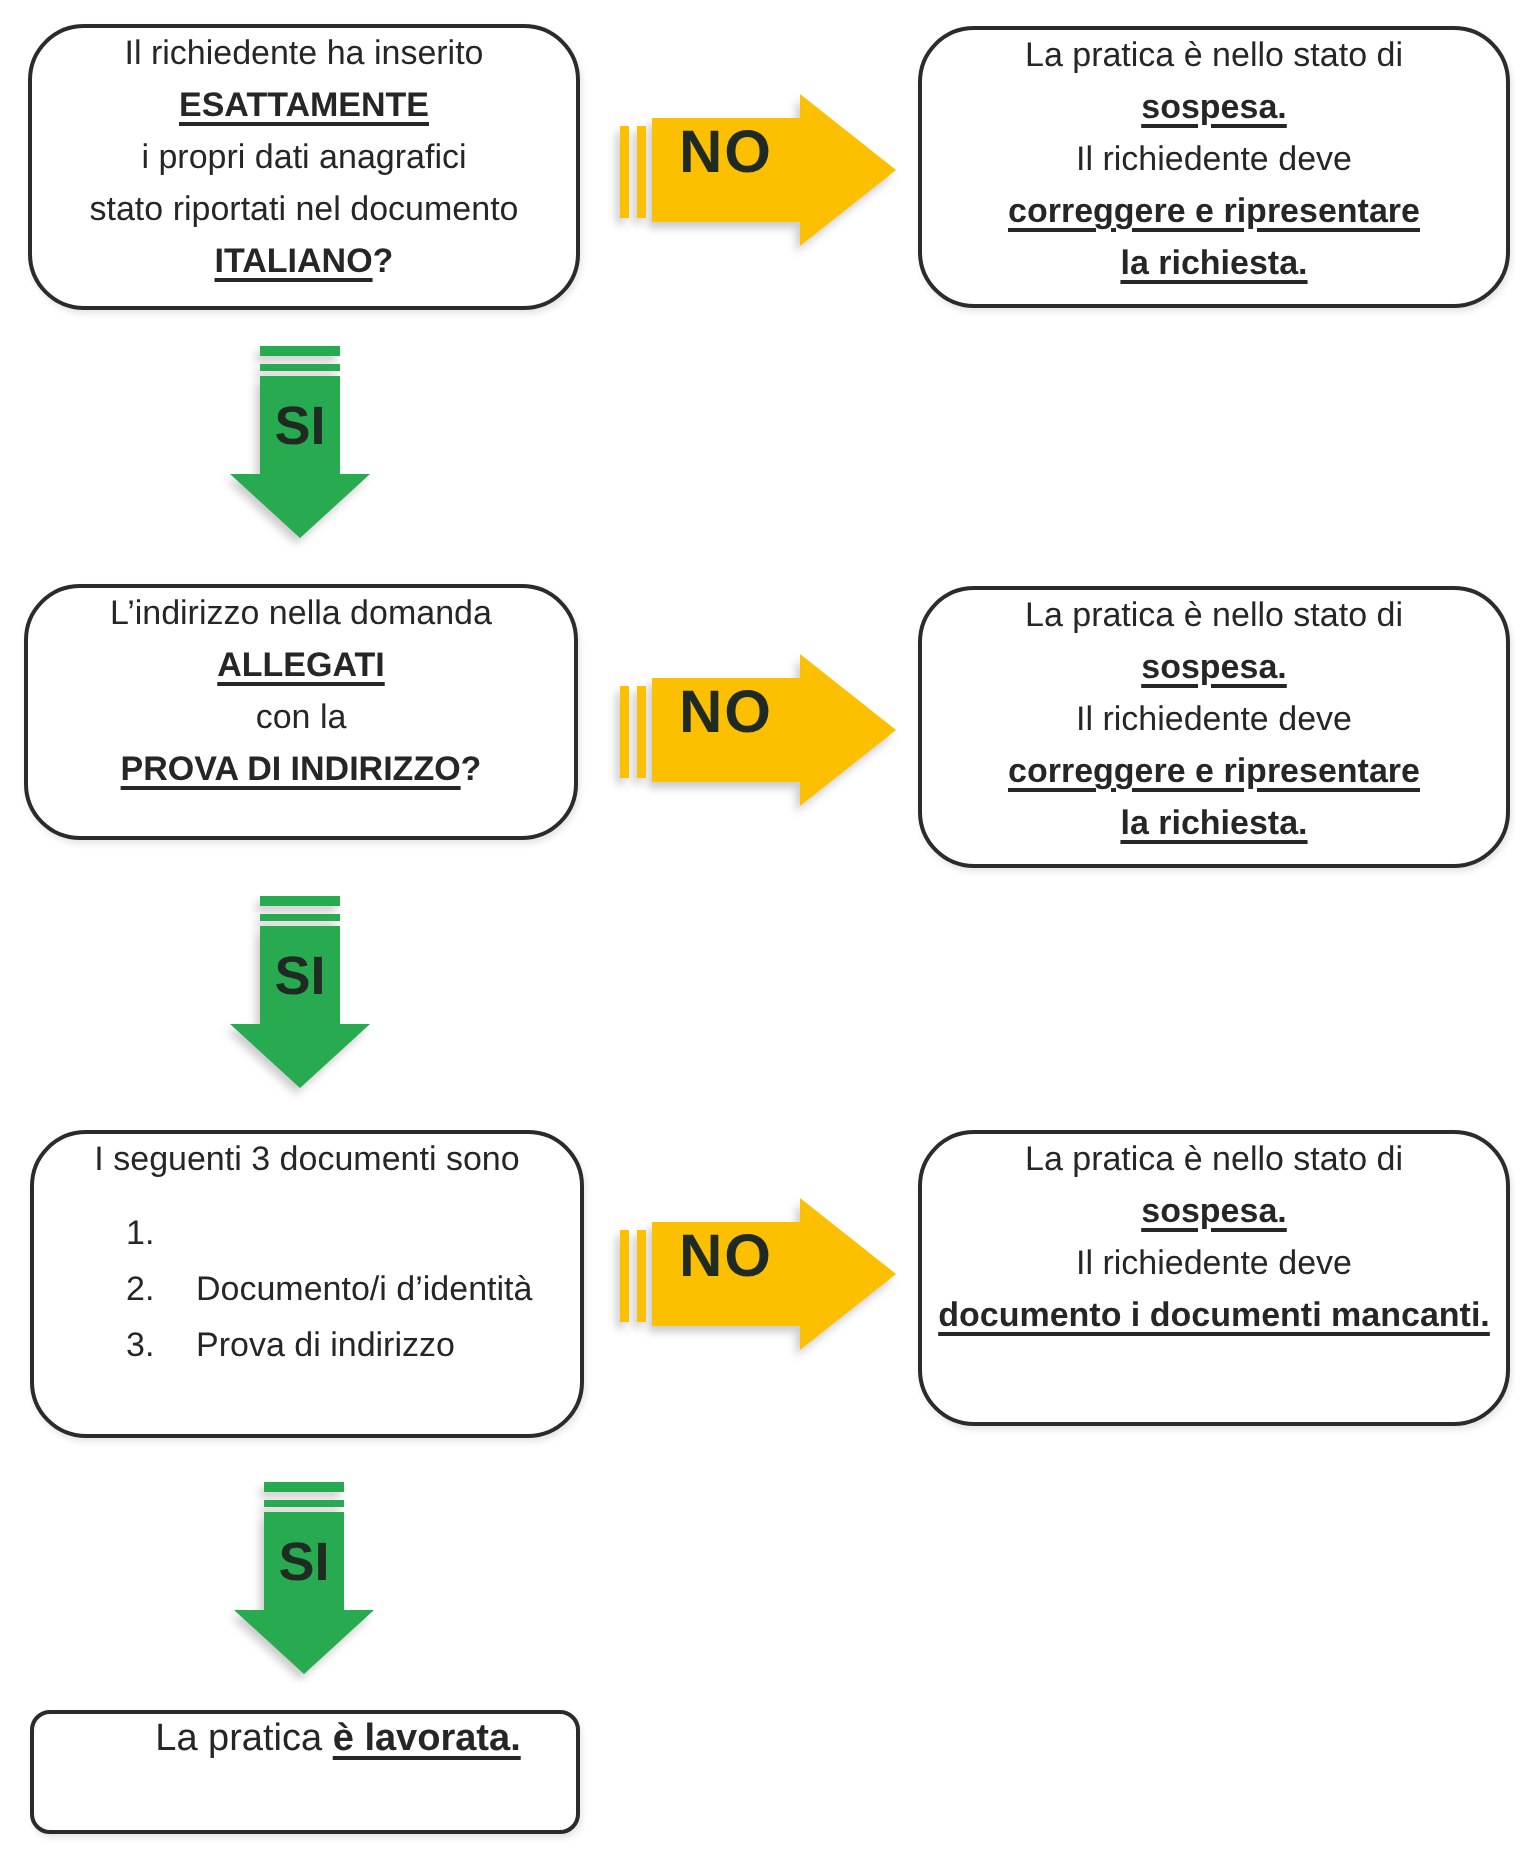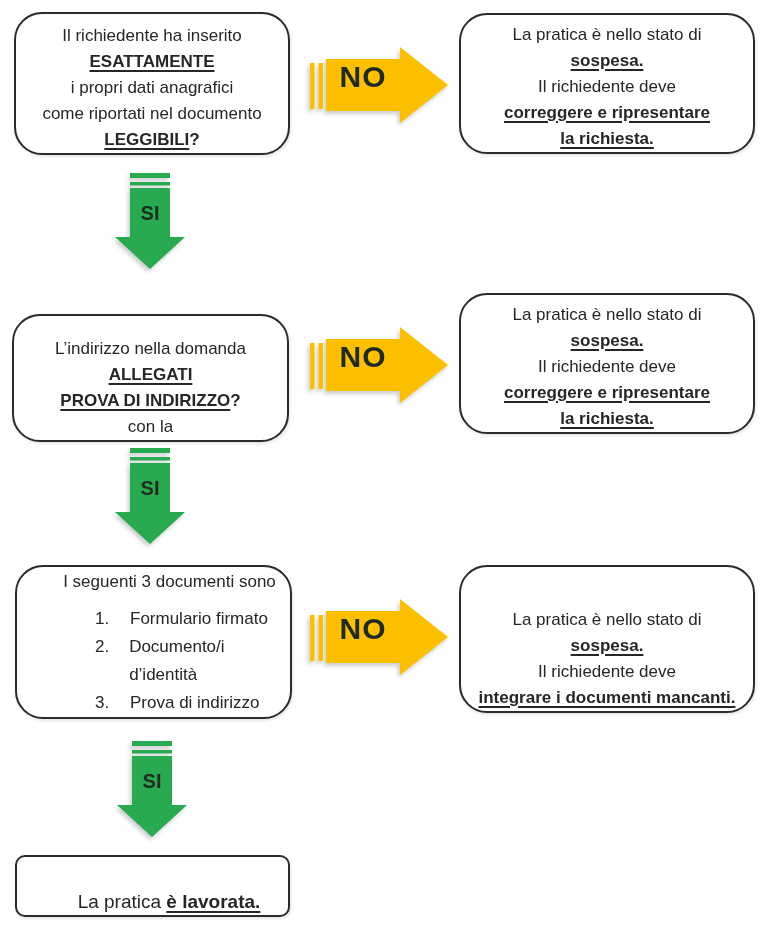--- a/index.html
+++ b/index.html
@@ -11,21 +11,21 @@
     font-family: "Liberation Sans", sans-serif;
     color: #262626;
     overflow: hidden;
   }
   .box {
     position: absolute;
     background: #ffffff;
     border: 2px solid #2b2b2b;
     border-radius: 28px;
     display: flex;
-    align-items: flex-end;
+    align-items: flex-start;
     justify-content: center;
     text-align: center;
     box-shadow: 1px 2px 3px rgba(0,0,0,0.10);
     box-sizing: border-box;
   }
   .line { font-size: 17px; line-height: 26px; white-space: nowrap; }
   .b  { font-weight: bold; }
   .bu {
     font-weight: bold;
     text-decoration: underline;
@@ -41,39 +41,39 @@
   }
   .arrow .label {
     position: absolute;
     font-weight: bold;
     display: flex;
     align-items: center;
     justify-content: center;
     color: #1f2a22;
   }
   .no-label { left: 16px; top: 12px; width: 74px; height: 36px; font-size: 30px; letter-spacing: 1px; }
-  .si-label { left: 16px; top: 15px; width: 40px; height: 50px; font-size: 20px; }
+  .si-label { left: 16px; top: 15px; width: 40px; height: 50px; font-size: 27px; }
   .doc-list { margin-top: 10px; text-align: left; padding-left: 46px; }
   .doc-item { font-size: 17px; line-height: 28px; display: flex; }
   .doc-item .num { width: 20px; margin-right: 15px; }
   .final-line { font-size: 19px; line-height: 26px; white-space: nowrap; }
   .final-box { border-radius: 10px; }
 </style>
 </head>
 <body>
 
 <div class="canvas">
 
   <div class="box" style="left:14px; top:12px; width:276px; height:143px;">
     <div>
       <div class="line">Il richiedente ha inserito</div>
       <div class="line bu">ESATTAMENTE</div>
       <div class="line">i propri dati anagrafici</div>
-      <div class="line">come riportati nel documento</div>
-      <div class="line"><span class="bu">LEGGIBILI</span><span class="b">?</span></div>
+      <div class="line">stato riportati nel documento</div>
+      <div class="line"><span class="bu">ITALIANO</span><span class="b">?</span></div>
     </div>
   </div>
 
   <div class="arrow" style="left:310px; top:47px; width:140px; height:76px;">
     <svg viewBox="0 0 140 76">
       <g fill="#FDC000">
         <rect x="0" y="16" width="4.5" height="46"></rect>
         <rect x="8.5" y="16" width="4.5" height="46"></rect>
         <rect x="16" y="12" width="74" height="52"></rect>
         <polygon points="90,0 138,38 90,76"></polygon>
@@ -97,26 +97,26 @@
       <g fill="#27AA50">
         <rect x="16" y="0" width="40" height="5"></rect>
         <rect x="16" y="9" width="40" height="3.5"></rect>
         <rect x="16" y="15" width="40" height="50"></rect>
         <polygon points="1,64 71,64 36,96"></polygon>
       </g>
     </svg>
     <span class="label si-label">SI</span>
   </div>
 
-  <div class="box" style="left:12px; top:314px; width:277px; height:128px;">
+  <div class="box" style="left:12px; top:292px; width:277px; height:128px;">
     <div>
       <div class="line">L’indirizzo nella domanda</div>
       <div class="line bu">ALLEGATI</div>
+      <div class="line">con la</div>
       <div class="line"><span class="bu">PROVA DI INDIRIZZO</span><span class="b">?</span></div>
-      <div class="line">con la</div>
     </div>
   </div>
 
   <div class="arrow" style="left:310px; top:327px; width:140px; height:76px;">
     <svg viewBox="0 0 140 76">
       <g fill="#FDC000">
         <rect x="0" y="16" width="4.5" height="46"></rect>
         <rect x="8.5" y="16" width="4.5" height="46"></rect>
         <rect x="16" y="12" width="74" height="52"></rect>
         <polygon points="90,0 138,38 90,76"></polygon>
@@ -141,26 +141,25 @@
         <rect x="16" y="0" width="40" height="5"></rect>
         <rect x="16" y="9" width="40" height="3.5"></rect>
         <rect x="16" y="15" width="40" height="50"></rect>
         <polygon points="1,64 71,64 36,96"></polygon>
       </g>
     </svg>
     <span class="label si-label">SI</span>
   </div>
 
   <div class="box" style="left:15px; top:565px; width:277px; height:154px;">
-    <div style="width:100%;padding-left:32px;">
+    <div style="width:100%;">
       <div class="line">I seguenti 3 documenti sono</div>
       <div class="doc-list">
         <div class="doc-item">
           <span class="num">1.</span>
-            <span>Formulario firmato</span>
         </div>
         <div class="doc-item">
           <span class="num">2.</span>
             <span>Documento/i d’identità</span>
         </div>
         <div class="doc-item">
           <span class="num">3.</span>
             <span>Prova di indirizzo</span>
         </div>
       </div>
@@ -177,21 +176,21 @@
       </g>
     </svg>
     <span class="label no-label">NO</span>
   </div>
 
   <div class="box" style="left:459px; top:565px; width:296px; height:148px;">
     <div>
       <div class="line">La pratica è nello stato di</div>
       <div class="line bu">sospesa.</div>
       <div class="line">Il richiedente deve</div>
-      <div class="line bu">integrare i documenti mancanti.</div>
+      <div class="line bu">documento i documenti mancanti.</div>
     </div>
   </div>
 
   <div class="arrow" style="left:116px; top:741px; width:72px; height:98px;">
     <svg viewBox="0 0 72 98">
       <g fill="#27AA50">
         <rect x="16" y="0" width="40" height="5"></rect>
         <rect x="16" y="9" width="40" height="3.5"></rect>
         <rect x="16" y="15" width="40" height="50"></rect>
         <polygon points="1,64 71,64 36,96"></polygon>

